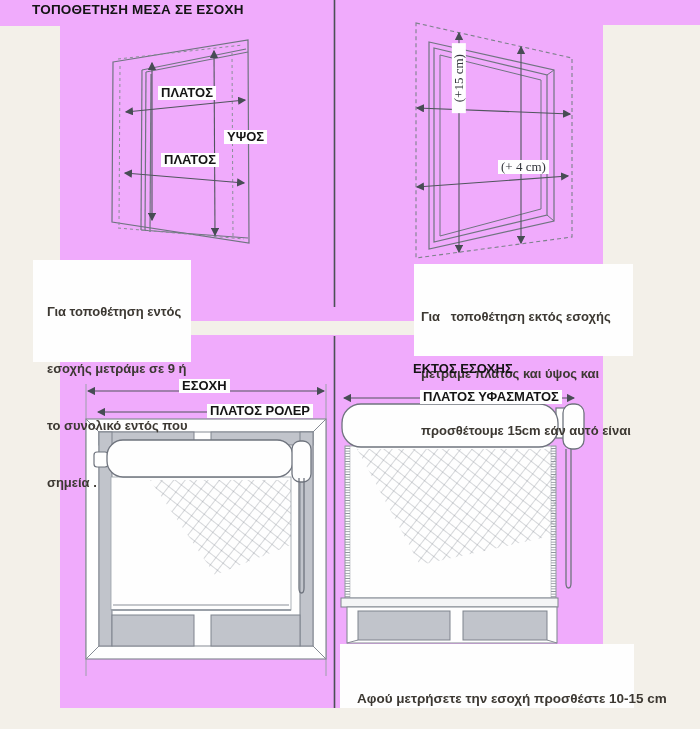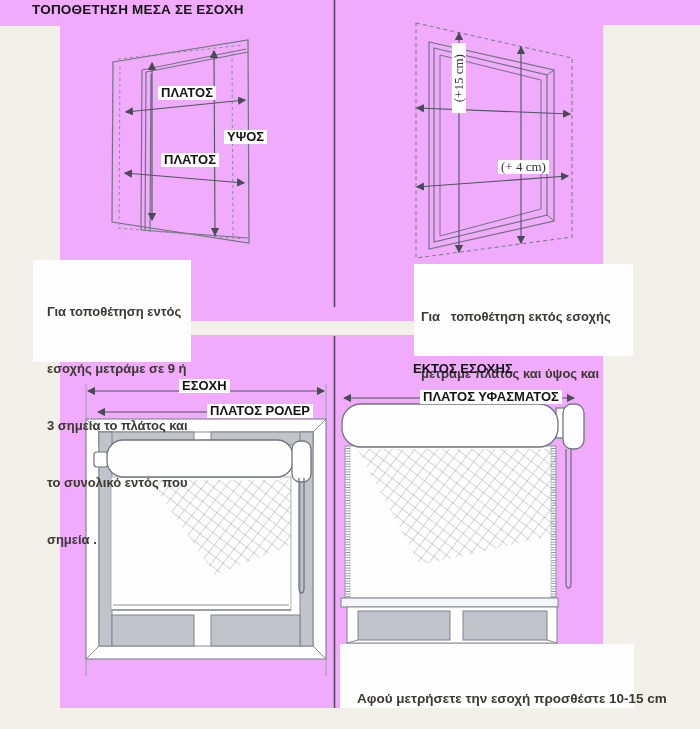--- a/index.html
+++ b/index.html
@@ -166,28 +166,28 @@
   <div class="lbl diag" style="left:158px;top:86px;">ΠΛΑΤΟΣ</div>
   <div class="lbl diag" style="left:161px;top:153px;">ΠΛΑΤΟΣ</div>
   <div class="lbl diag" style="left:224px;top:130px;">ΥΨΟΣ</div>
 
   <div class="lbl serif rot" style="left:424px;top:71px;width:64px;text-align:center;">(+15 cm)</div>
   <div class="lbl serif" style="left:498px;top:160px;">(+ 4 cm)</div>
 
   <div class="cap" style="left:47px;top:264px;">
     <div>Για τοποθέτηση εντός</div>
     <div>εσοχής μετράμε σε 9 ή</div>
-    <div>3 σημεία το πλάτος και</div>
     <div>το συνολικό εντός που</div>
     <div>σημεία .</div>
   </div>
 
   <div class="cap" style="left:421px;top:269px;">
     <div>Για   τοποθέτηση εκτός εσοχής</div>
     <div>μετράμε πλάτος και ύψος και</div>
+    <div>προσθέτουμε 15cm εάν αυτό είναι</div>
   </div>
 
   <div class="lbl diag" style="left:179px;top:379px;">ΕΣΟΧΗ</div>
   <div class="lbl diag" style="left:175px;top:404px;margin-left:32px;">ΠΛΑΤΟΣ ΡΟΛΕΡ</div>
 
   <div class="lbl diag" style="left:410px;top:362px;background:transparent;">ΕΚΤΟΣ ΕΣΟΧΗΣ</div>
   <div class="lbl diag" style="left:420px;top:390px;">ΠΛΑΤΟΣ ΥΦΑΣΜΑΤΟΣ</div>
 
   <div class="cap cap-br" style="left:357px;top:646px;">
     <div>Αφού μετρήσετε την εσοχή προσθέστε 10-15 cm</div>

